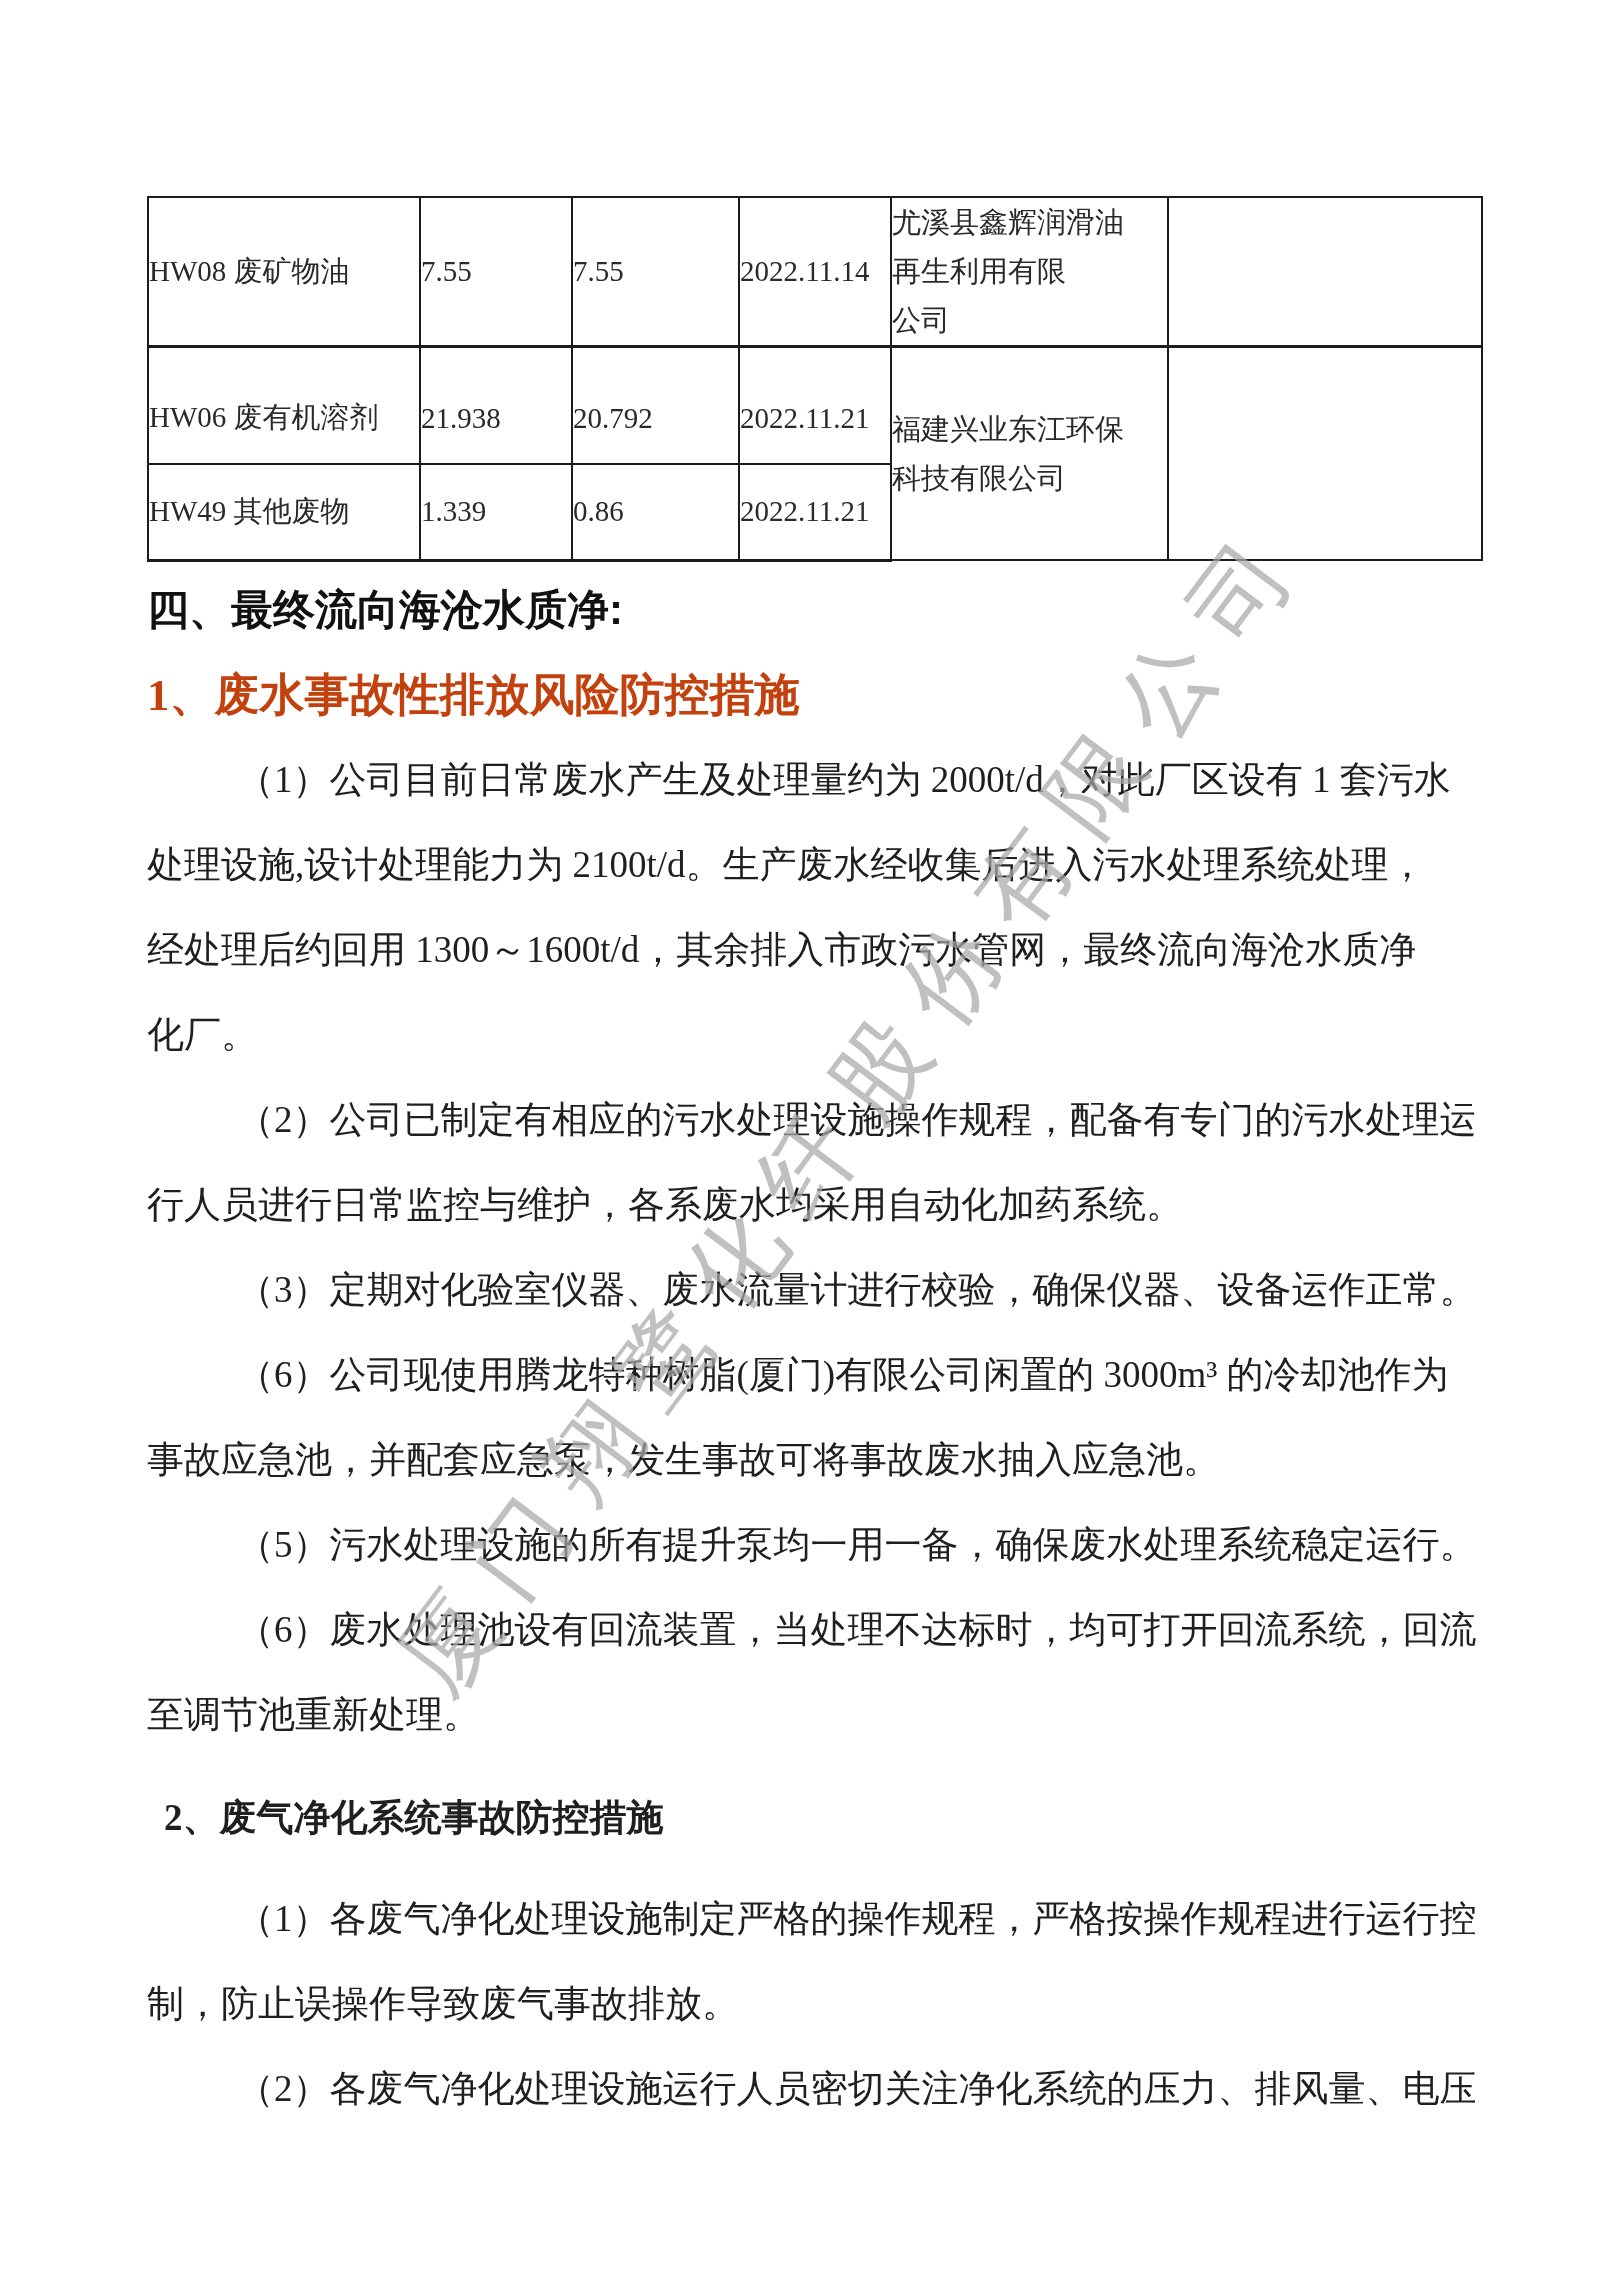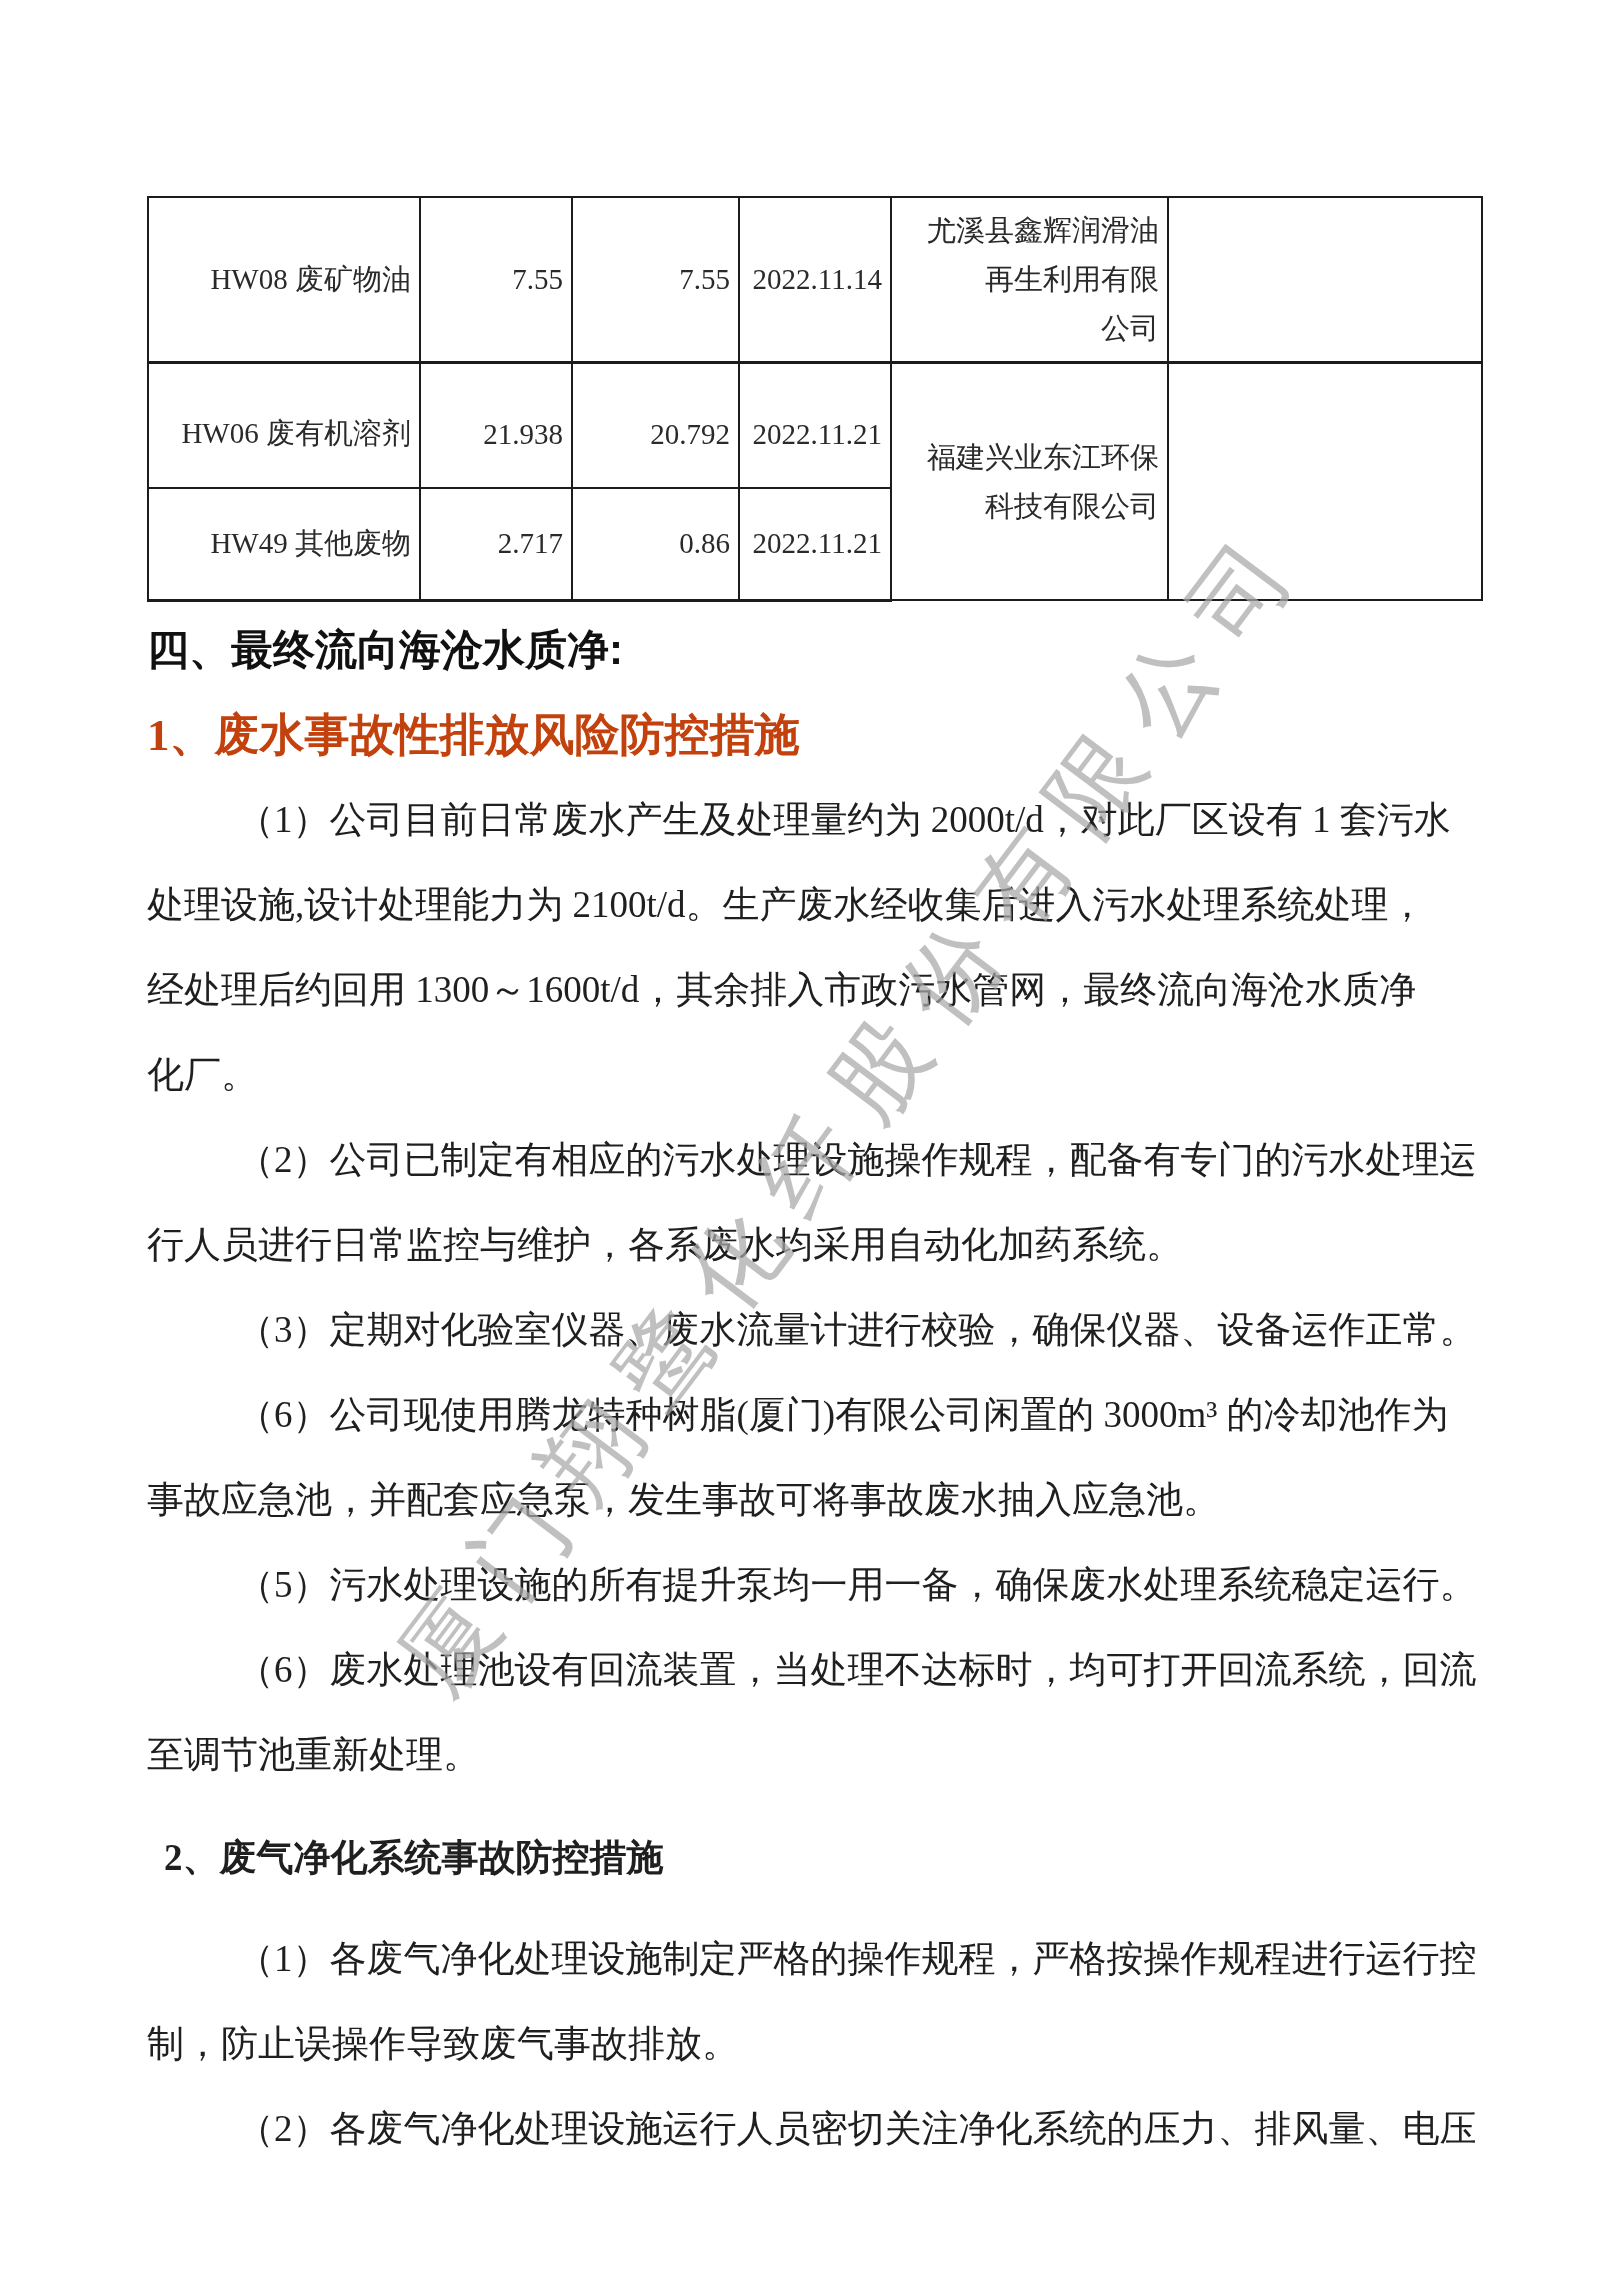--- a/index.html
+++ b/index.html
@@ -11,22 +11,22 @@
     transform:translate(-50%,-50%) rotate(-53deg);
     font-size:94px;letter-spacing:25.5px;white-space:nowrap;
     color:#a9a9a9;opacity:.72;font-family:"Liberation Serif",serif;
     pointer-events:none;z-index:3;
   }
 
   .content{position:absolute;left:147px;top:0;width:1333px;z-index:2;}
 
   table.hw{border-collapse:collapse;table-layout:fixed;width:1333px;margin-top:196px;}
   table.hw td{
-    border:2px solid #1c1c1c;text-align:right;vertical-align:middle;
-    font-size:29px;color:#2a2a2a;padding:8px;overflow:hidden;
+    border:2px solid #1c1c1c;text-align:left;vertical-align:middle;
+    font-size:29px;color:#2a2a2a;padding:0;overflow:hidden;
   }
   table.hw{border:2.9px solid #1c1c1c;}
   tr.r1 td{height:143px;border-top:2.9px solid #1c1c1c;border-bottom:3.9px solid #1c1c1c;}
   tr.r2 td{height:89px;}
   tr.r3 td{height:94px;border-bottom:3.9px solid #1c1c1c;}
   tr.r2 td.databox{padding-top:25.5px;border-radius:28px;}
   td.company{white-space:pre-line;line-height:49px;}
   td.company-merged{white-space:pre-line;line-height:49px;padding-top:39px;padding-bottom:5.9px;}
   td.date-bottom{vertical-align:bottom;padding-bottom:3.9px;}
 
@@ -78,21 +78,21 @@
         <td class="databox">HW06 废有机溶剂</td>
         <td class="databox">21.938</td>
         <td class="databox">20.792</td>
         <td class="databox">2022.11.21</td>
         <td class="company-merged" rowspan="2">福建兴业东江环保
 科技有限公司</td>
         <td rowspan="2"></td>
       </tr>
       <tr class="r3">
         <td>HW49 其他废物</td>
-        <td>2.717</td>
+        <td>1.339</td>
         <td>0.86</td>
         <td class="date-bottom">2022.11.21</td>
       </tr>
     </tbody>
       </table>
 
     <div class="h-main">四、最终流向海沧水质净:</div>
 
     <div class="h-sub">1、废水事故性排放风险防控措施</div>
 

